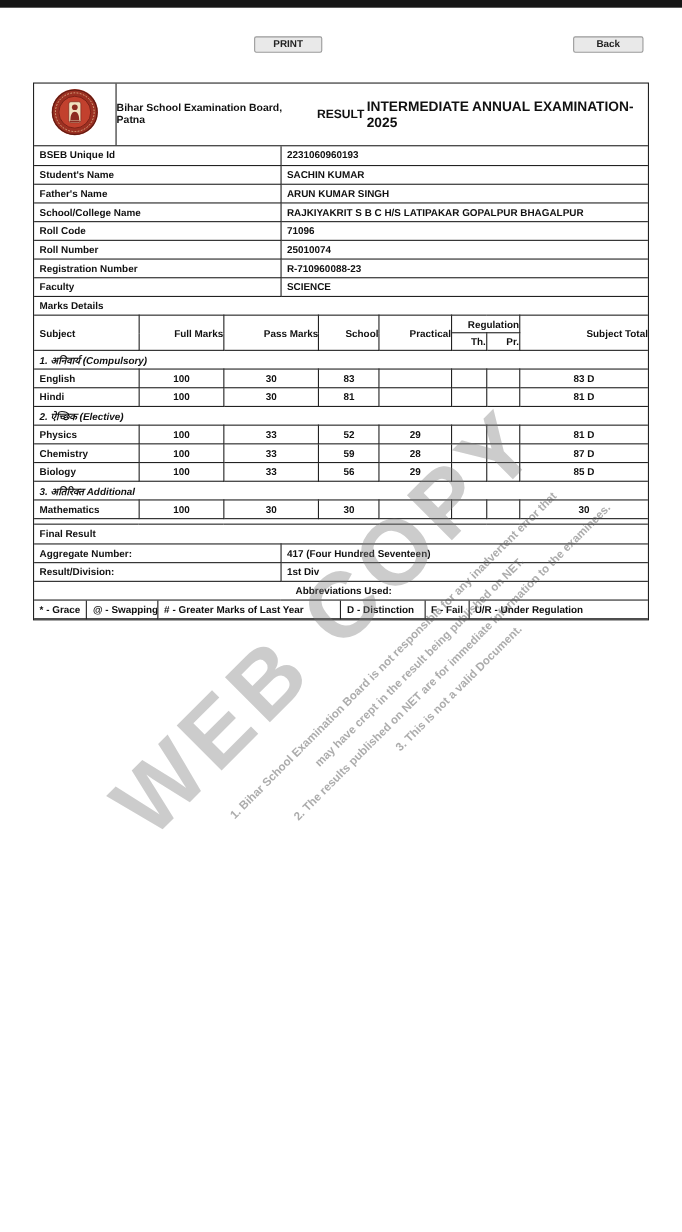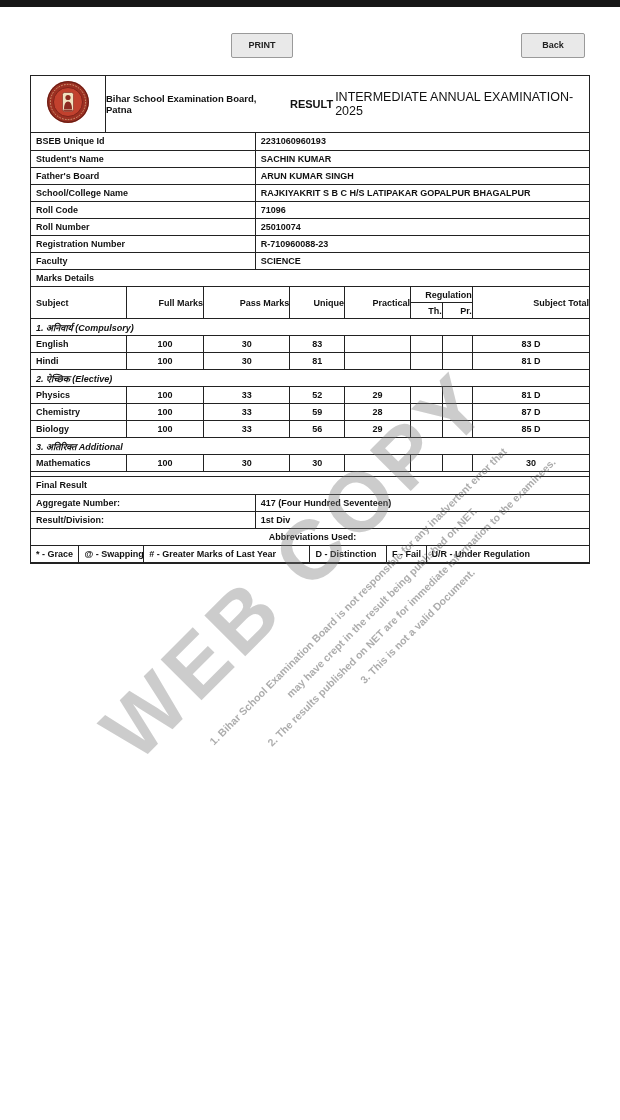--- a/index.html
+++ b/index.html
@@ -1,32 +1,32 @@
 <!DOCTYPE html>
 <html><head>
 <meta charset="utf-8">
 <style>
   * { margin:0; padding:0; box-sizing:border-box; }
   html,body { width:620px; height:1120px; background:#ffffff; overflow:hidden;
               font-family:"Liberation Sans", sans-serif; }
   .topbar { position:absolute; left:0; top:0; width:620px; height:7px; background:#161616; }
-  .btn { position:absolute; top:33px; height:25px; background:#e9e9e9; border:1px solid #9a9a9a;
+  .btn { position:absolute; top:33px; height:15px; background:#e9e9e9; border:1px solid #9a9a9a;
          border-radius:2px; font-size:9px; font-weight:bold; color:#222; text-align:center;
          line-height:13px; cursor:pointer; padding:0; font-family:inherit; }
   .btn-print { left:231px; width:62px; }
   .btn-back  { left:521px; width:64px; }
 
   .card { position:absolute; left:30px; top:75px; width:560px; background:transparent;
           border:1px solid #222; color:#111; }
   .card-header { display:flex; height:57px; border-bottom:1px solid #222; }
   .logo-cell { width:75px; border-right:1px solid #222; display:flex; align-items:center; justify-content:center; }
   .head-text { flex:1; display:flex; flex-direction:row; align-items:center; justify-content:center; gap:2px; }
   .head-board { font-size:9.5px; font-weight:bold; }
   .head-result { font-size:11px; font-weight:bold;padding-left:11px; }
-  .head-exam { font-size:12.5px; font-weight:normal; }
+  .head-exam { font-size:12.5px; font-weight:bold; }
 
   table { width:100%; border-collapse:collapse; table-layout:fixed; }
   td, th { border:1px solid #222; font-size:9px; font-weight:bold; color:#111;
            height:17px; padding:0 0 0 5px; text-align:left; overflow:hidden; white-space:nowrap; }
   table, tr:first-child td, tr:first-child th { border-top:none; }
   td:first-child, th:first-child { border-left:none; }
   td:last-child, th:last-child { border-right:none; }
   .num { text-align:center; padding:0; }
   .section-row td { border-left:none; border-right:none;font-style:italic; }
   .spacer-row td { height:5px; border-left:none; border-right:none; }
@@ -87,21 +87,21 @@
     <tbody>
         <tr>
       <td>BSEB Unique Id</td>
       <td>2231060960193</td>
         </tr>
     <tr>
       <td>Student's Name</td>
       <td>SACHIN KUMAR</td>
         </tr>
     <tr>
-      <td>Father's Board</td>
+      <td>Father's Name</td>
       <td>ARUN KUMAR SINGH</td>
         </tr>
     <tr>
       <td>School/College Name</td>
       <td>RAJKIYAKRIT S B C H/S LATIPAKAR GOPALPUR BHAGALPUR</td>
         </tr>
     <tr>
       <td>Roll Code</td>
       <td>71096</td>
         </tr>
@@ -132,21 +132,21 @@
         <col style="width:20.9%">
     </colgroup>
     <tbody>
         <tr class="title-row">
       <td colspan="8">Marks Details</td>
         </tr>
     <tr class="mk-head">
       <th rowspan="2">Subject</th>
       <th rowspan="2" class="num">Full Marks</th>
       <th rowspan="2" class="num">Pass Marks</th>
-      <th rowspan="2" class="num">Unique</th>
+      <th rowspan="2" class="num">School</th>
       <th rowspan="2" class="num">Practical</th>
       <th colspan="2" class="num">Regulation</th>
       <th rowspan="2" class="num">Subject Total</th>
         </tr>
     <tr class="mk-head">
       <th class="num">Th.</th>
       <th class="num">Pr.</th>
         </tr>
 
     <tr class="section-row">

